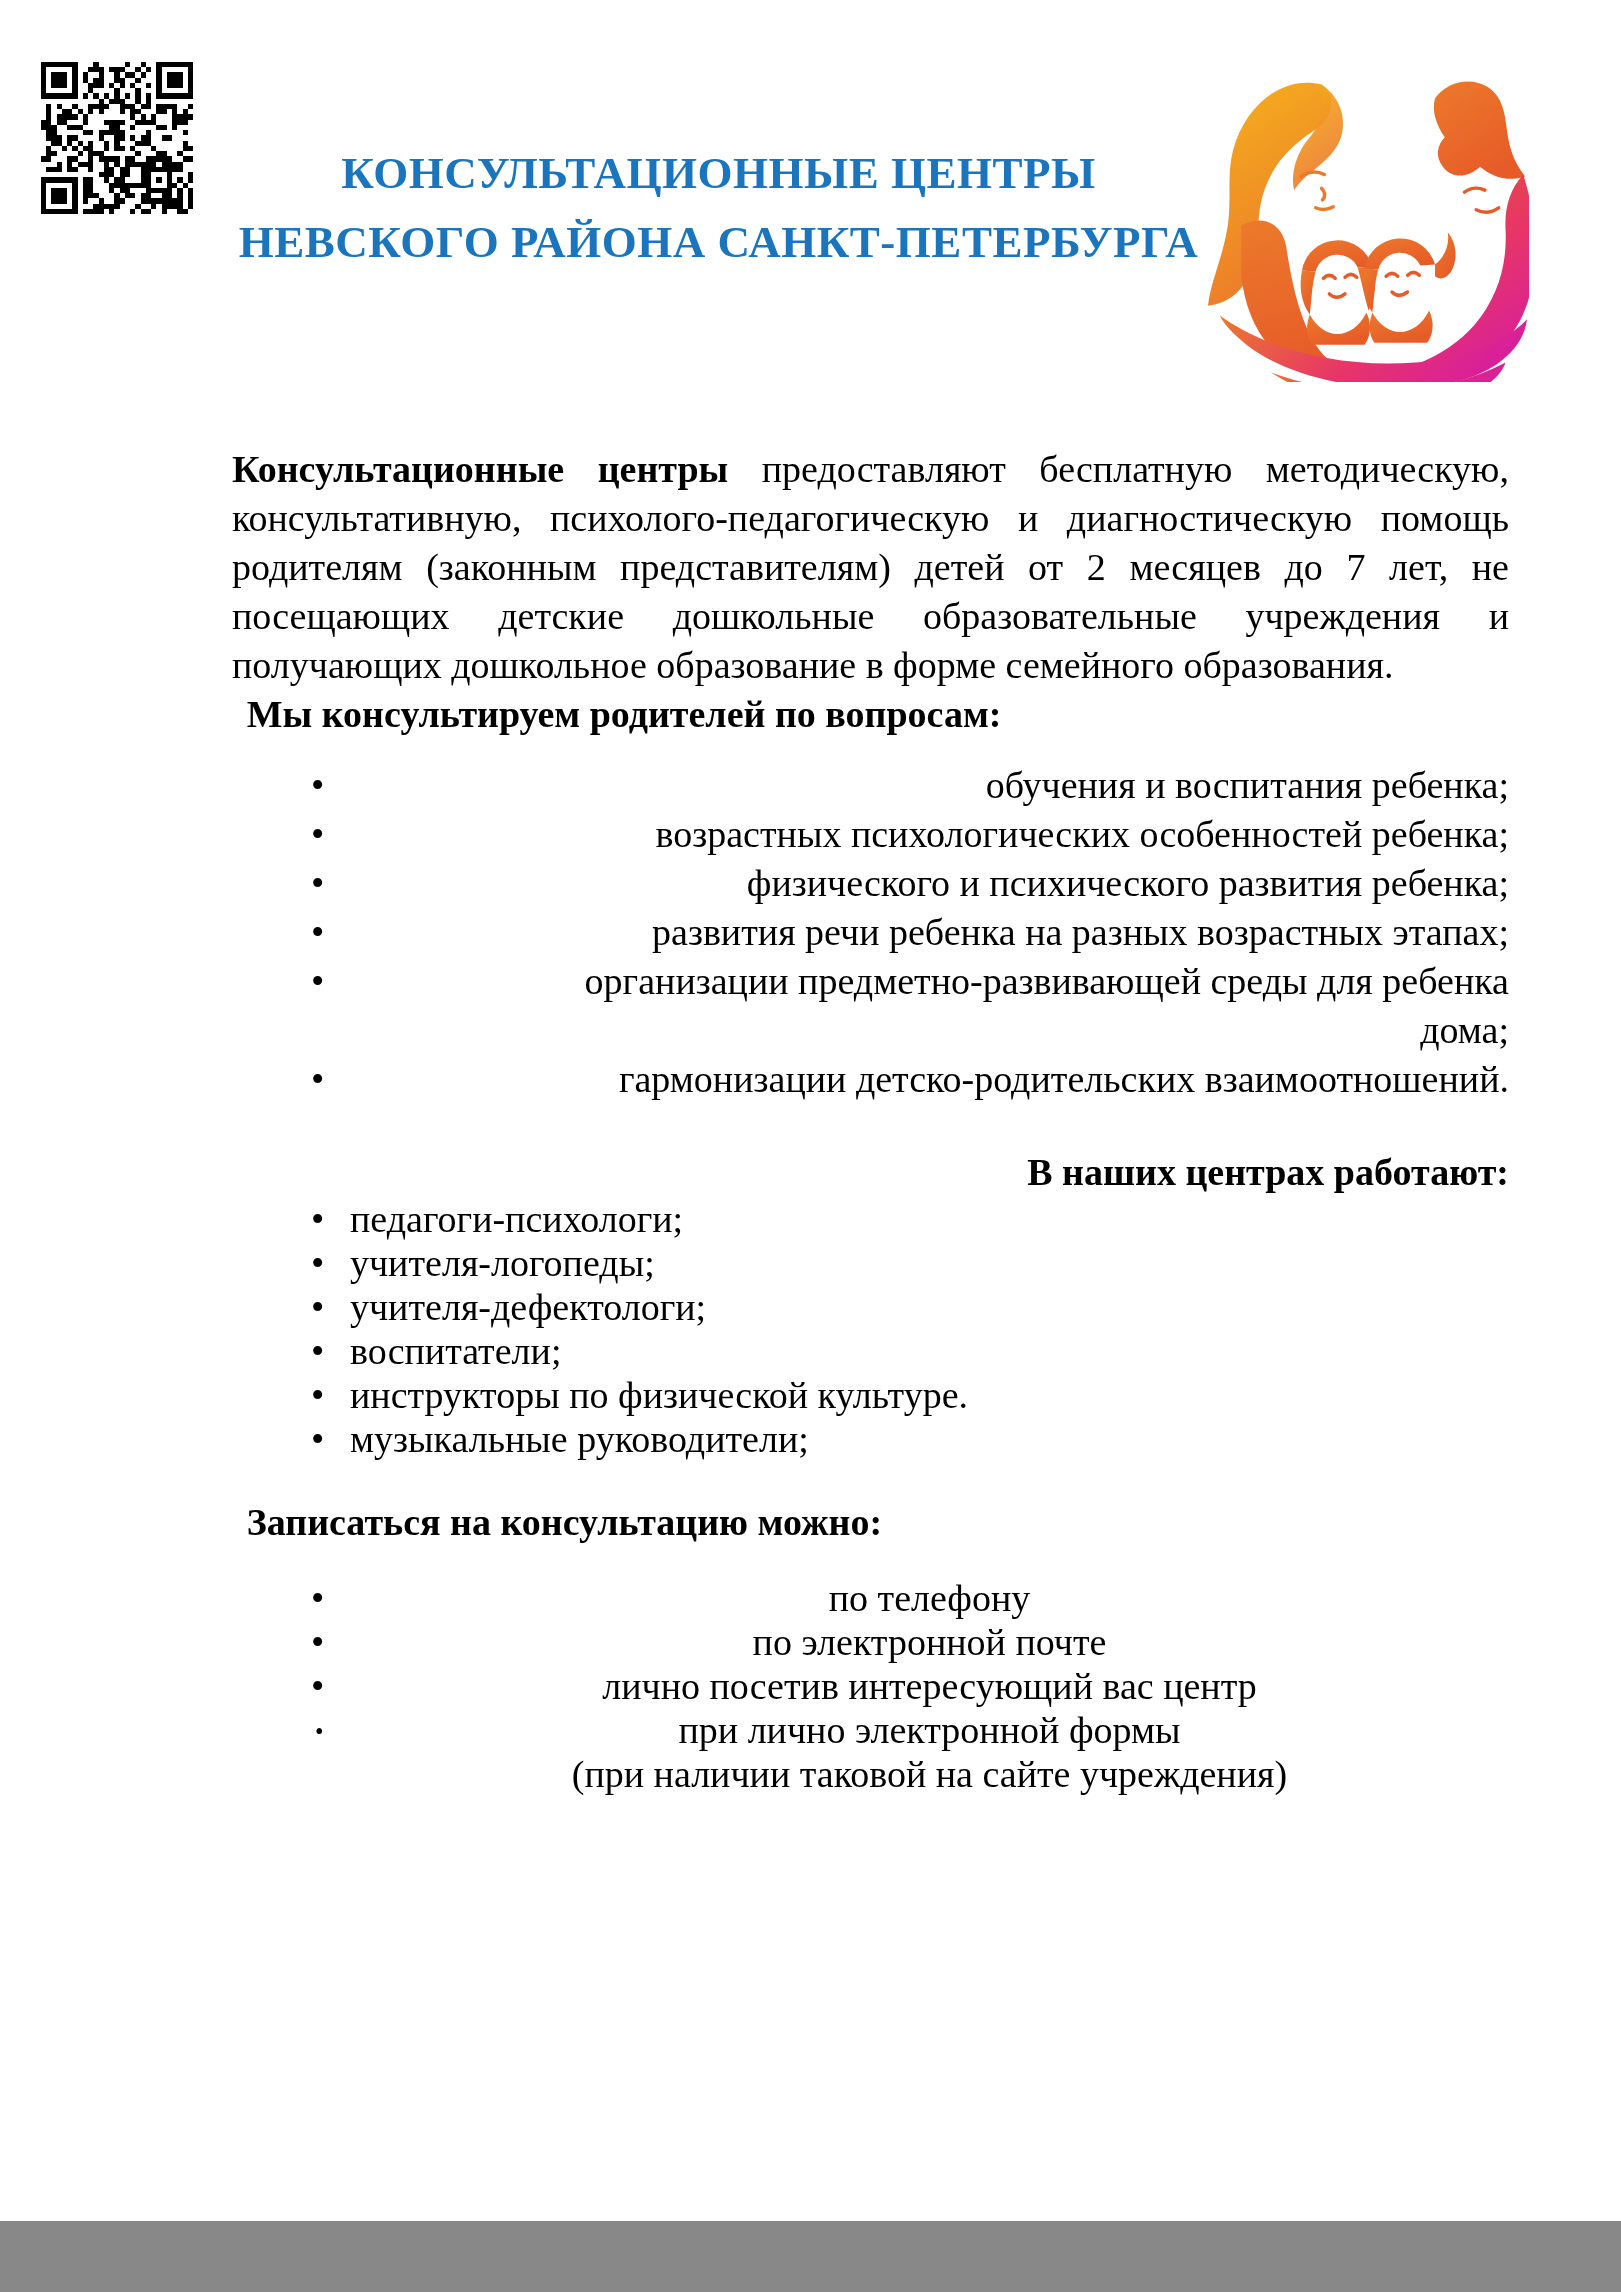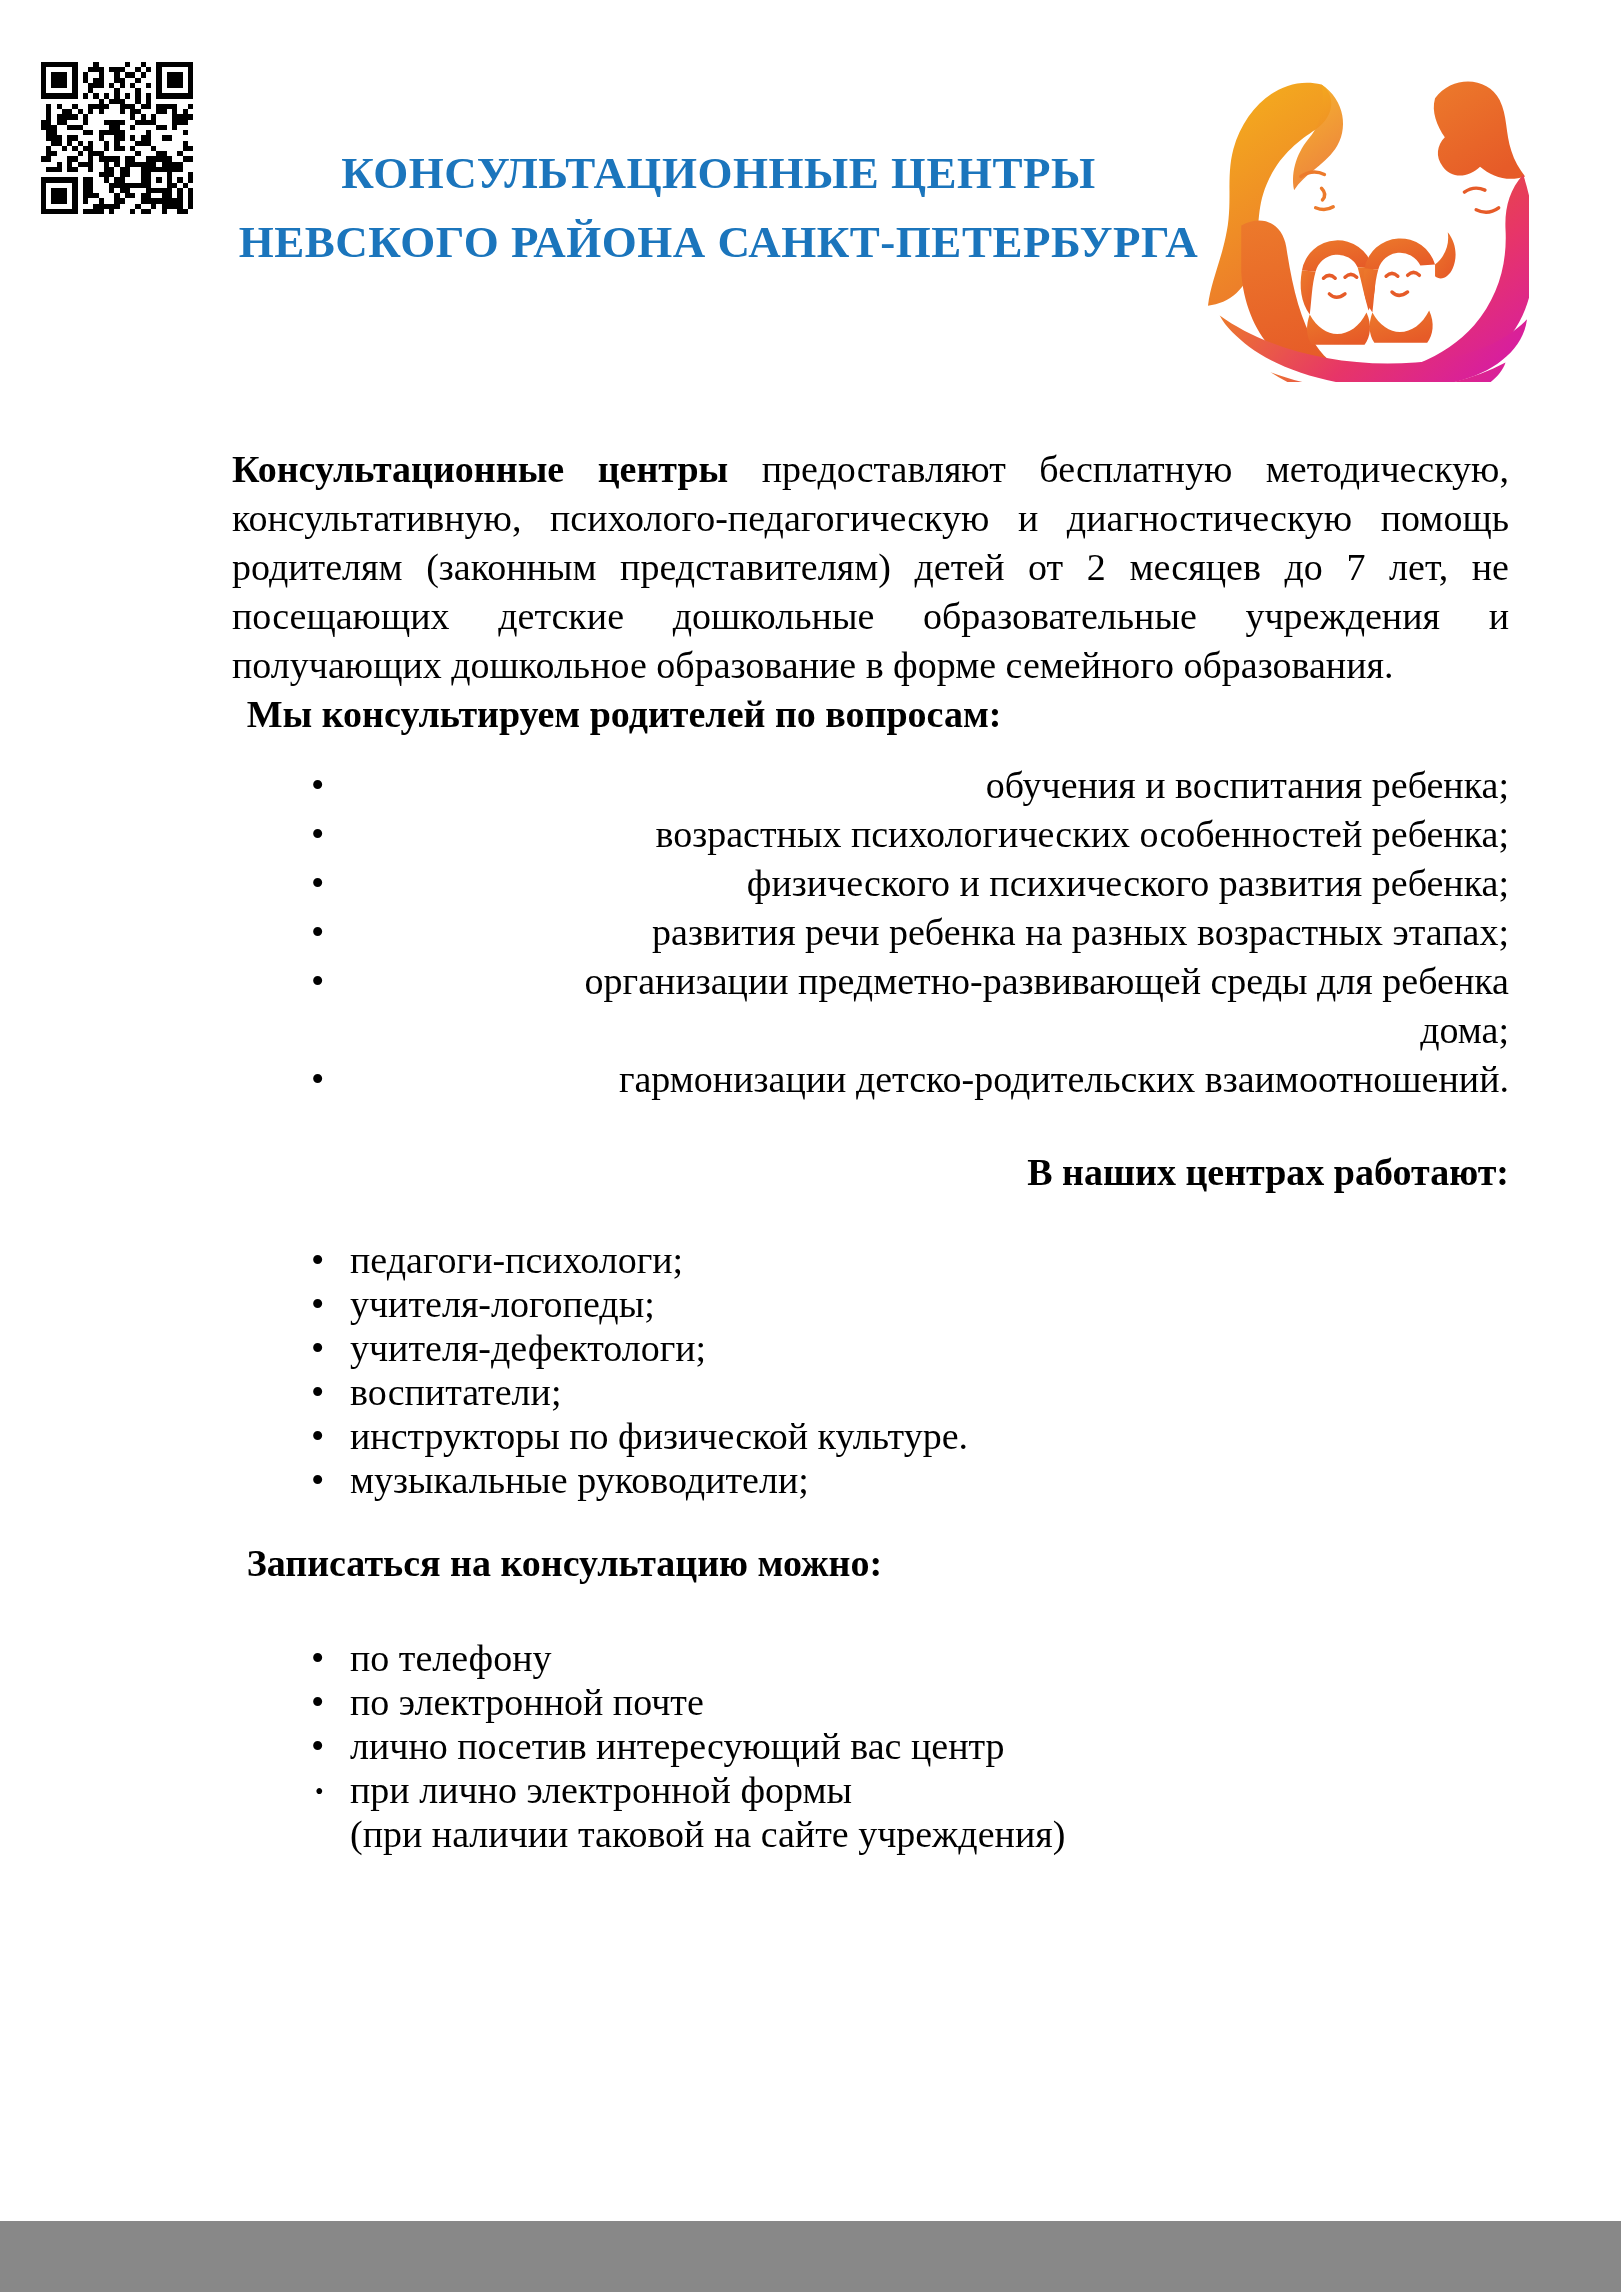--- a/index.html
+++ b/index.html
@@ -44,22 +44,22 @@
     font-size:38px;line-height:49px;font-weight:bold;
     margin:0 0 0 14.7px;
   }
   h2.h-topics{}
   h2.h-staff {margin-top:44px;text-align:right;}
   h2.h-signup{margin-top:37px;}
   ul{
     list-style:none;margin:0;padding:0 0 0 118px;
   }
   ul.list-topics{margin-top:22px;line-height:49px;text-align:right;}
-  ul.list-staff {margin-top:41px;line-height:44px;}
-  ul.list-signup{margin-top:48px;line-height:44px;}
+  ul.list-staff {line-height:44px;}
+  ul.list-signup{margin-top:29px;line-height:44px;text-align:center;}
   li{position:relative;}
   li::before{
     content:"\2022";
     position:absolute;left:-39px;top:0;
   }
   li.bullet-small::before{
     font-size:24.5px;left:-35px;top:2px;
   }
   li .wrap-line{display:block;}
 </style>

